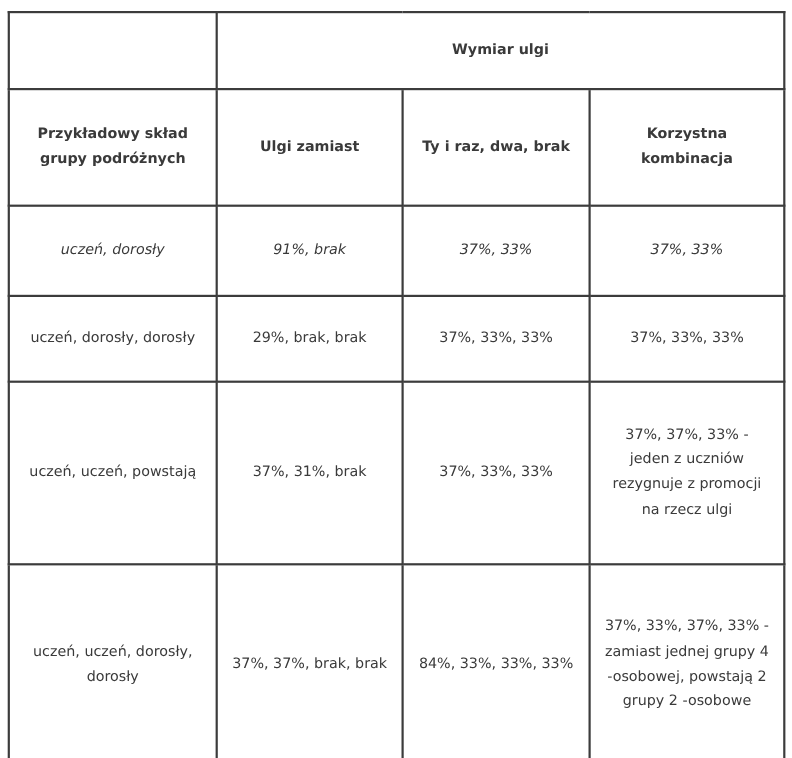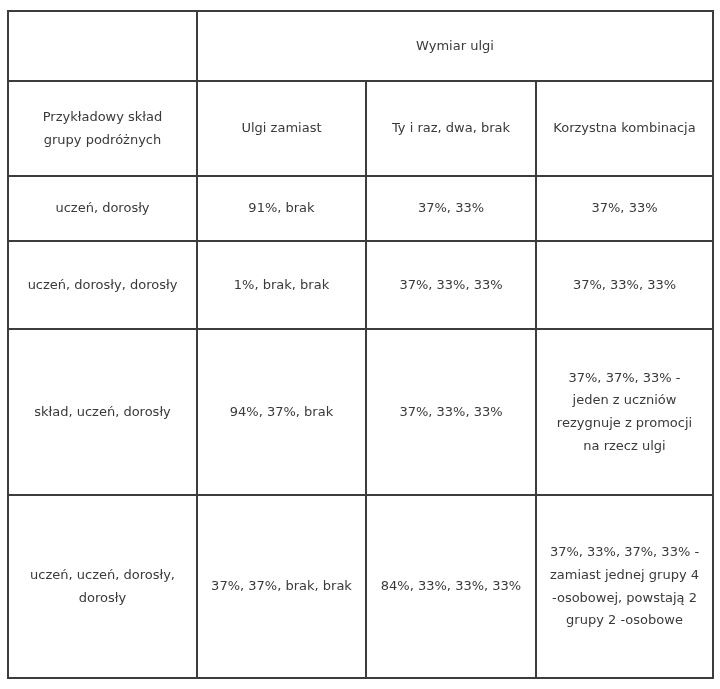--- a/index.html
+++ b/index.html
@@ -34,31 +34,31 @@
     border: 2px solid var(--border-color);
     text-align: center;
     vertical-align: middle;
     font-size: 13px;
     line-height: 1.75;
     padding: 2px 12px;
     background: var(--bg-color);
     overflow: hidden;
   }
   table.ulgi-table th {
-    font-weight: normal;
+    font-weight: bold;
     padding: 14px 14px;
   }
   th.top-span {
     font-weight: normal;
   }
   
   tr.r-top      { height: 70px; }
-  tr.r-headers  { height: 95px; }
-  tr.r-data-1   { height: 65px; }
-  tr.r-data-2   { height: 88px; }
+  tr.r-headers  { height: 106px; }
+  tr.r-data-1   { height: 82px; font-style: italic; }
+  tr.r-data-2   { height: 78px; }
   tr.r-data-3   { height: 166px; }
   tr.r-data-4   { height: 183px; }
   
   col.c1 { width: 189px; }
   col.c2 { width: 169px; }
   col.c3 { width: 170px; }
   col.c4 { width: 177px; }
 </style>
 </head>
 <body>
@@ -82,27 +82,27 @@
       <th>Korzystna kombinacja</th>
     </tr>
     <tr class="r-data-1">
       <td>uczeń, dorosły</td>
       <td>91%, brak</td>
       <td>37%, 33%</td>
       <td>37%, 33%</td>
     </tr>
     <tr class="r-data-2">
       <td>uczeń, dorosły, dorosły</td>
-      <td>1%, brak, brak</td>
+      <td>29%, brak, brak</td>
       <td>37%, 33%, 33%</td>
       <td>37%, 33%, 33%</td>
     </tr>
     <tr class="r-data-3">
-      <td>skład, uczeń, dorosły</td>
-      <td>94%, 37%, brak</td>
+      <td>uczeń, uczeń, powstają</td>
+      <td>37%, 31%, brak</td>
       <td>37%, 33%, 33%</td>
       <td>37%, 37%, 33% - jeden z uczniów rezygnuje z promocji na rzecz ulgi</td>
     </tr>
     <tr class="r-data-4">
       <td>uczeń, uczeń, dorosły, dorosły</td>
       <td>37%, 37%, brak, brak</td>
       <td>84%, 33%, 33%, 33%</td>
       <td>37%, 33%, 37%, 33% - zamiast jednej grupy 4 -osobowej, powstają 2 grupy 2 -osobowe</td>
     </tr>
   </tbody>

